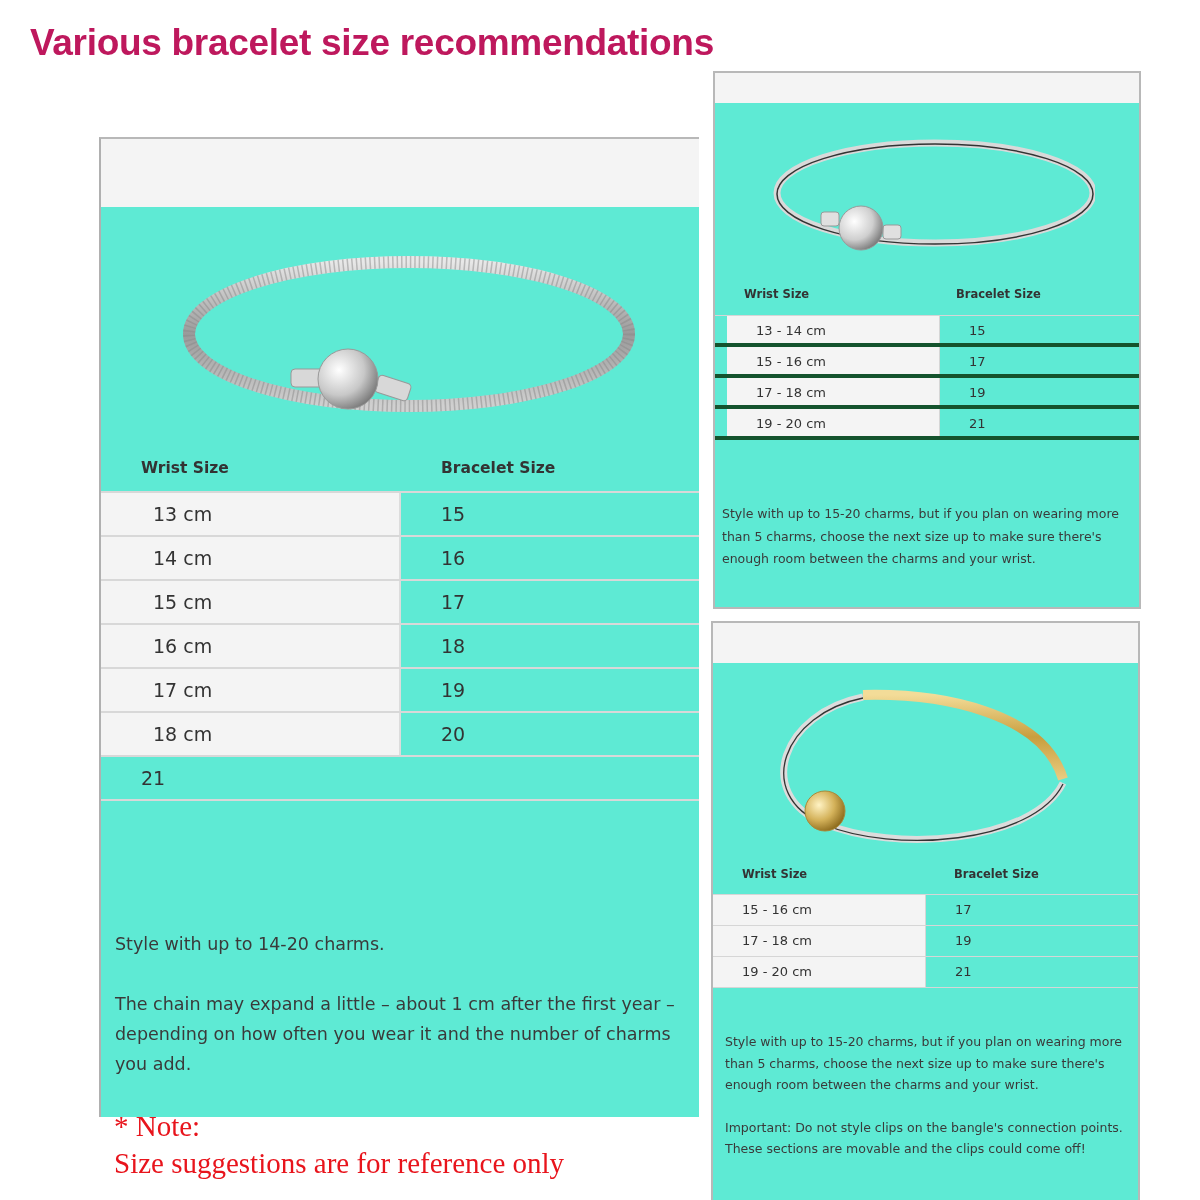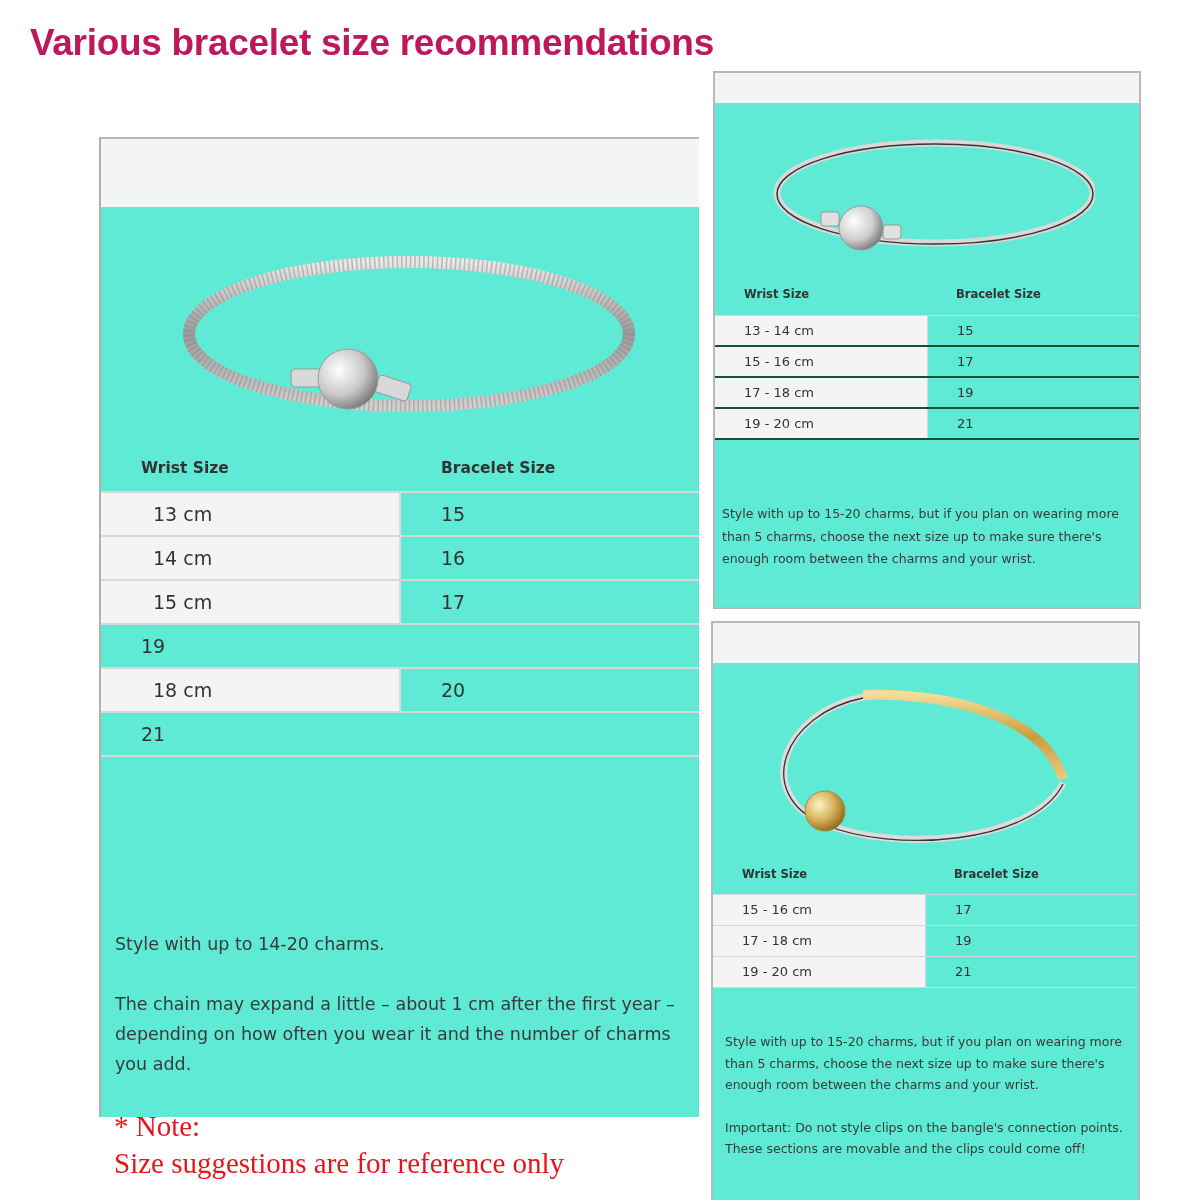--- a/index.html
+++ b/index.html
@@ -37,21 +37,21 @@
   }
 
   
   #p2 { left: 713px; top: 71px; width: 428px; height: 538px; border: 2px solid #b8b8b8; }
   #p2 .topband { height: 30px; }
   #p2 .img { position: absolute; left: 50px; top: 55px; width: 330px; height: 160px; }
   #p2 .thead { position: absolute; left: 0; top: 210px; width: 424px; height: 34px; }
   #p2 .thead span { position: absolute; top: 4px; font-weight: bold; font-size: 11.5px; color: #333; }
   #p2 .thead .c1 { left: 29px; } #p2 .thead .c2 { left: 241px; }
   #p2 .tbody { position: absolute; left: 0; top: 242px; width: 424px; border-top: 1px solid #d6d6d6; }
-  #p2 .row { height: 31px; border-bottom: 2px solid #14532d; display: flex; }
+  #p2 .row { height: 31px; border-bottom: 4px solid #14532d; display: flex; padding-left: 12px; }
   #p2 .row .w { width: 213px; background: #f4f4f4; border-right: 1px solid #d6d6d6; padding-left: 29px; font-size: 13px; line-height: 30px; color: #333; }
   #p2 .row .b { padding-left: 29px; font-size: 13px; line-height: 30px; color: #333; }
   #p2 .notes { position: absolute; left: 7px; top: 430px; width: 415px; font-size: 12.5px; line-height: 22.5px; color: #3a3a3a; }
 
   
   #p3 { left: 711px; top: 621px; width: 429px; height: 590px; border: 2px solid #b8b8b8; }
   #p3 .topband { height: 40px; }
   #p3 .img { position: absolute; left: 50px; top: 60px; width: 330px; height: 175px; }
   #p3 .thead { position: absolute; left: 0; top: 240px; width: 425px; height: 34px; }
   #p3 .thead span { position: absolute; top: 4px; font-weight: bold; font-size: 11.5px; color: #333; }
@@ -100,20 +100,25 @@
       </div>
     <div class="row">
         <div class="w">14 cm</div>
         <div class="b">16</div>
       </div>
     <div class="row">
         <div class="w">15 cm</div>
         <div class="b">17</div>
       </div>
     <div class="row">
+        <div class="w">16 cm</div>
+        <div class="b">18</div>
+      </div>
+    <div class="row">
+        <div class="w">17 cm</div>
         <div class="b">19</div>
       </div>
     <div class="row">
         <div class="w">18 cm</div>
         <div class="b">20</div>
       </div>
     <div class="row">
         <div class="b">21</div>
       </div>
   </div>

